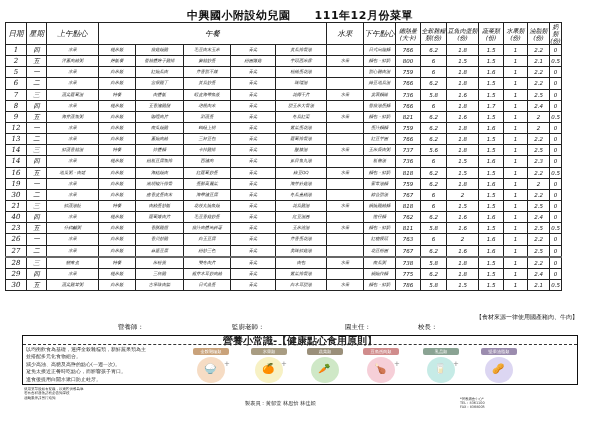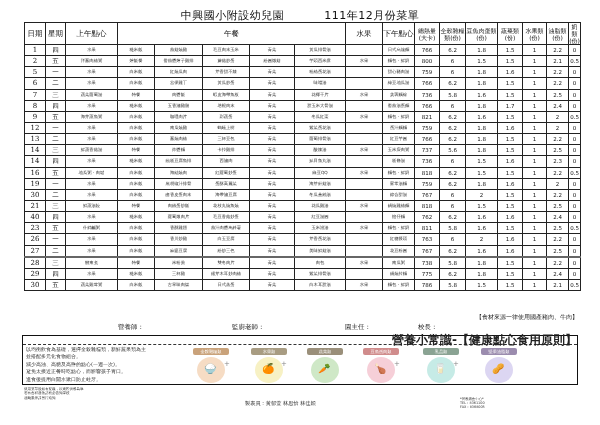--- a/index.html
+++ b/index.html
@@ -2,25 +2,26 @@
 <html><head>
 <meta charset="utf-8">
 <style>
   * { box-sizing: border-box; margin: 0; padding: 0; }
   html, body { width: 600px; height: 425px; background: #ffffff; overflow: hidden; }
   body { position: relative; font-family: "DejaVu Sans", sans-serif; color: #111; }
   .title {
     position: absolute; left: 0; top: 8px; width: 600px; text-align: center;
     font-size: 11px; letter-spacing: 0.5px; color: #111;
   }
-  .title span { margin: 0 18px; }
+  .title span { margin: 0 10px; font-weight: bold; }
   table.menu {
-    position: absolute; left: 24px; top: 22px; width: 556px;
+    position: absolute; left: 5px; top: 22px; width: 556px;
     border-collapse: collapse; table-layout: fixed;
     border: 1.5px solid #111;
+    font-style: italic;
   }
   table.menu th, table.menu td {
     border: 1px solid #222; text-align: center; vertical-align: middle;
     overflow: hidden; white-space: nowrap; padding: 0;
   }
   table.menu th { font-weight: normal; font-size: 6px; height: 22px; line-height: 7px; }
   table.menu th.big { font-size: 7.5px; }
   table.menu td { font-size: 4.3px; height: 11.15px; line-height: 10px; color: #333; }
   table.menu td.date { font-size: 7px; color: #111; font-family: "DejaVu Serif", serif; }
   table.menu td.wd { font-size: 6.5px; color: #111; }
@@ -31,22 +32,22 @@
   }
   .signs {
     position: absolute; left: 0; top: 323px; width: 600px; height: 10px; font-size: 6.5px; color: #222;
   }
   .signs span { position: absolute; top: 0; }
   .tips {
     position: absolute; left: 22px; top: 335px; width: 556px; height: 50px;
     border: 1.5px solid #111; background: #fff;
   }
   .tips-head {
-    height: 9px; border-bottom: 1px dashed #333; font-size: 12px; font-weight: bold;
-    text-align: right; line-height: 9px; color: #222;
+    height: 9px; border-bottom: 1px dashed #333; font-size: 10px; font-weight: bold;
+    text-align: center; line-height: 9px; color: #222;
   }
   .tips-text {
     position: absolute; left: 3px; top: 10px; width: 170px; font-size: 5px; line-height: 7.4px; color: #333;
   }
   .group { position: absolute; top: 12px; width: 44px; height: 36px; }
   .group .lbl {
     position: absolute; left: 4px; top: 0; width: 36px; height: 7px; border-radius: 2px;
     font-size: 4.2px; color: #fff; text-align: center; line-height: 7px;
   }
   .group .circle {

